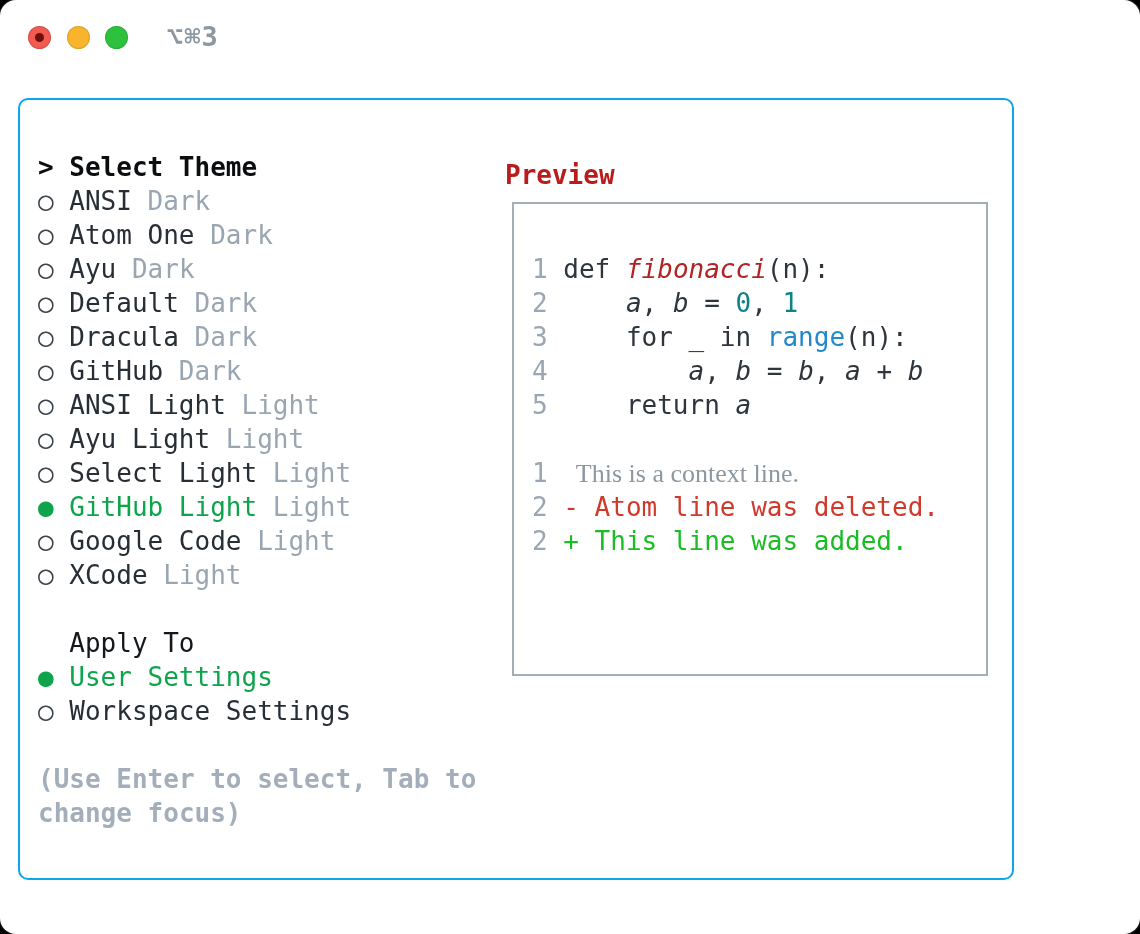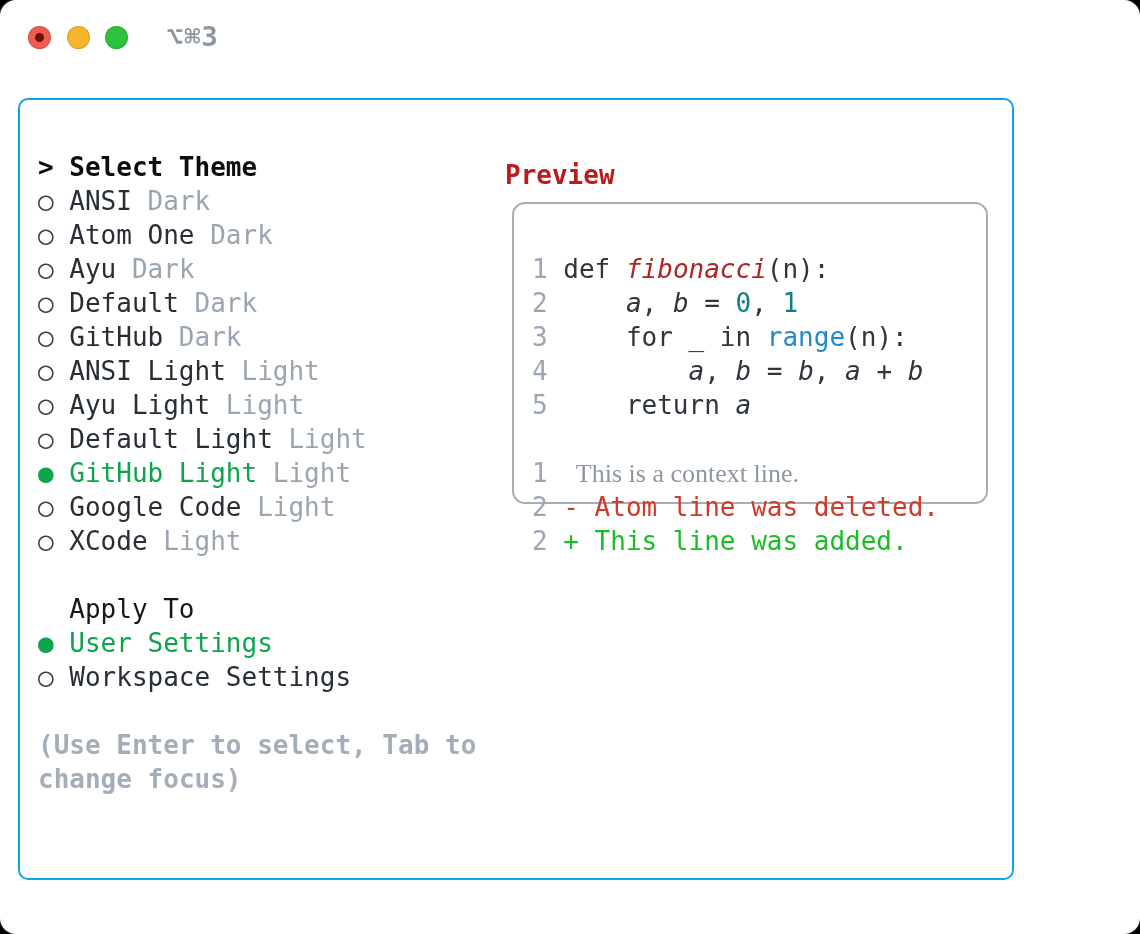--- a/index.html
+++ b/index.html
@@ -48,22 +48,22 @@
   .left-col { position:absolute; left:18px; top:50px; width:455px; }
   .help { color:#a4aeba;font-weight:bold; }
 
   
   .preview-header {
     position:absolute; left:485px; top:50px;
     height:34px; line-height:34px;
     font-size:26px; font-weight:bold; color:#b91c1c;margin-top:8px;
   }
   .preview-box {
-    position:absolute; left:492px; top:102px; width:476px; height:302px;
-    border:2px solid #a5adb7; border-radius:13px; background:#fff;
+    position:absolute; left:492px; top:102px; width:476px; height:474px;
+    border:2px solid #a5adb7; border-radius:0; background:#fff;
   }
   .code { position:absolute; left:18px; top:48px; }
   .ln { display:inline-block; width:2ch; color:#9aa6b3; }
   .tk-code    { color:#2e353c; }
   .tk-func    { color:#b02524; font-style:italic; }
   .tk-var     { color:#2e353c; font-style:italic; }
   .tk-num     { color:#0e8086; }
   .tk-builtin { color:#2189cc; }
   .tk-context { color:#8d97a0;font-family:Liberation Serif, serif; }
   .tk-deleted { color:#d03a2b; }
@@ -84,24 +84,25 @@
   <div class="panel">
 
     <div class="left-col">
       <div class="row"><span class="pfx prompt">&gt;</span><span class="hdr">Select Theme</span></div>
 
       <div id="theme-list">
           <div class="row"><span class="pfx radio">○</span><span class="lbl">ANSI</span><span class="tag"> Dark</span></div>
           <div class="row"><span class="pfx radio">○</span><span class="lbl">Atom One</span><span class="tag"> Dark</span></div>
           <div class="row"><span class="pfx radio">○</span><span class="lbl">Ayu</span><span class="tag"> Dark</span></div>
           <div class="row"><span class="pfx radio">○</span><span class="lbl">Default</span><span class="tag"> Dark</span></div>
+          <div class="row"><span class="pfx radio">○</span><span class="lbl">Dracula</span><span class="tag"> Dark</span></div>
           <div class="row"><span class="pfx radio">○</span><span class="lbl">GitHub</span><span class="tag"> Dark</span></div>
           <div class="row"><span class="pfx radio">○</span><span class="lbl">ANSI Light</span><span class="tag"> Light</span></div>
           <div class="row"><span class="pfx radio">○</span><span class="lbl">Ayu Light</span><span class="tag"> Light</span></div>
-          <div class="row"><span class="pfx radio">○</span><span class="lbl">Default Light</span><span class="tag"> Light</span></div>
+          <div class="row"><span class="pfx radio">○</span><span class="lbl">Select Light</span><span class="tag"> Light</span></div>
           <div class="row sel"><span class="pfx radio">●</span><span class="lbl">GitHub Light</span><span class="tag"> Light</span></div>
           <div class="row"><span class="pfx radio">○</span><span class="lbl">Google Code</span><span class="tag"> Light</span></div>
           <div class="row"><span class="pfx radio">○</span><span class="lbl">XCode</span><span class="tag"> Light</span></div>
         </div>
 
       <div class="row"> </div>
 
       <div class="row"><span class="pfx"></span><span class="hdr2">Apply To</span></div>
 
       <div id="apply-list">

